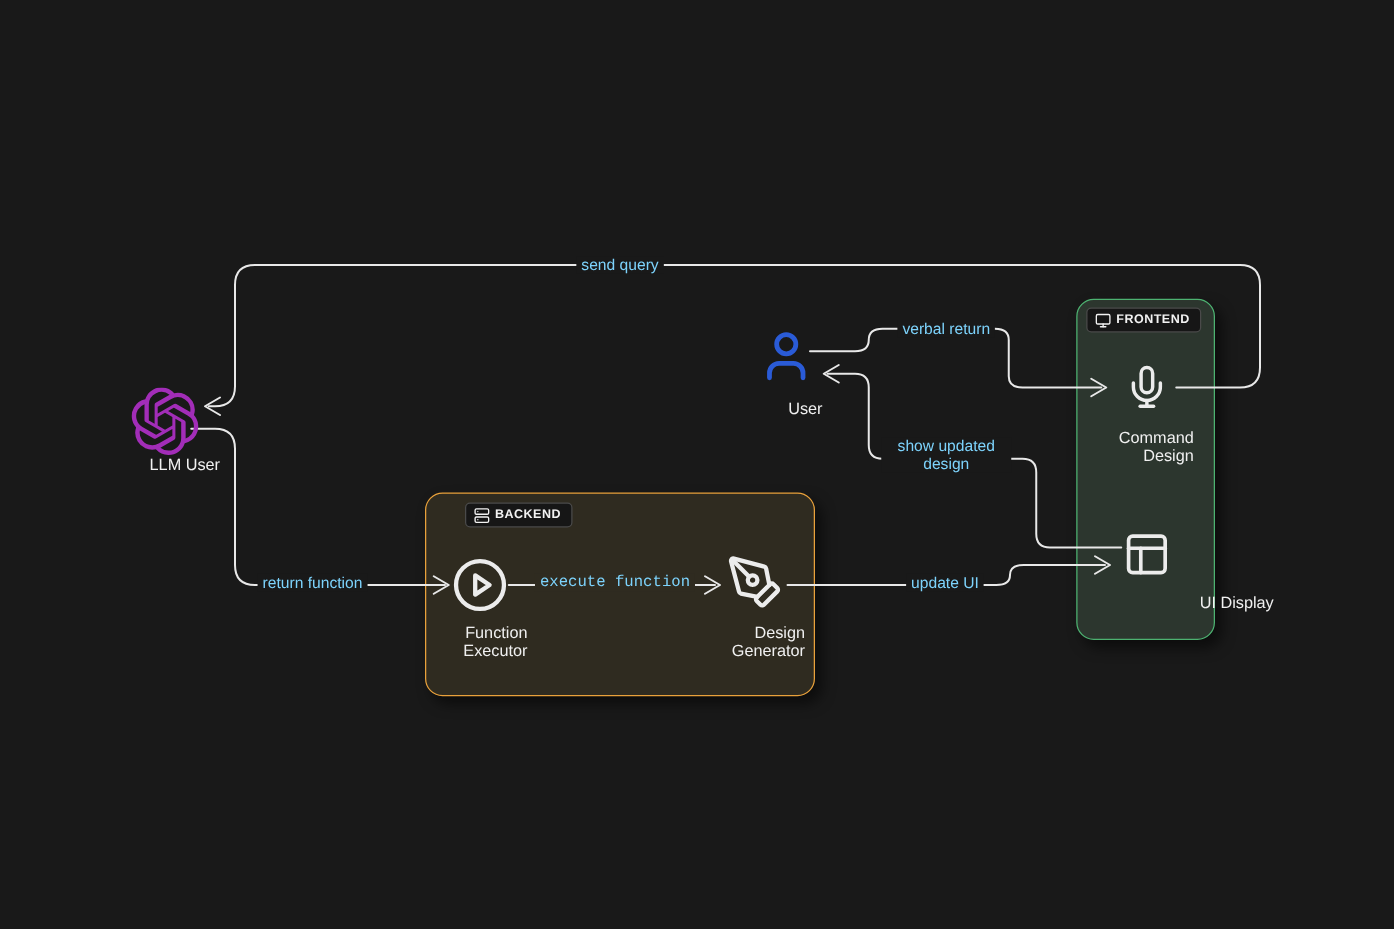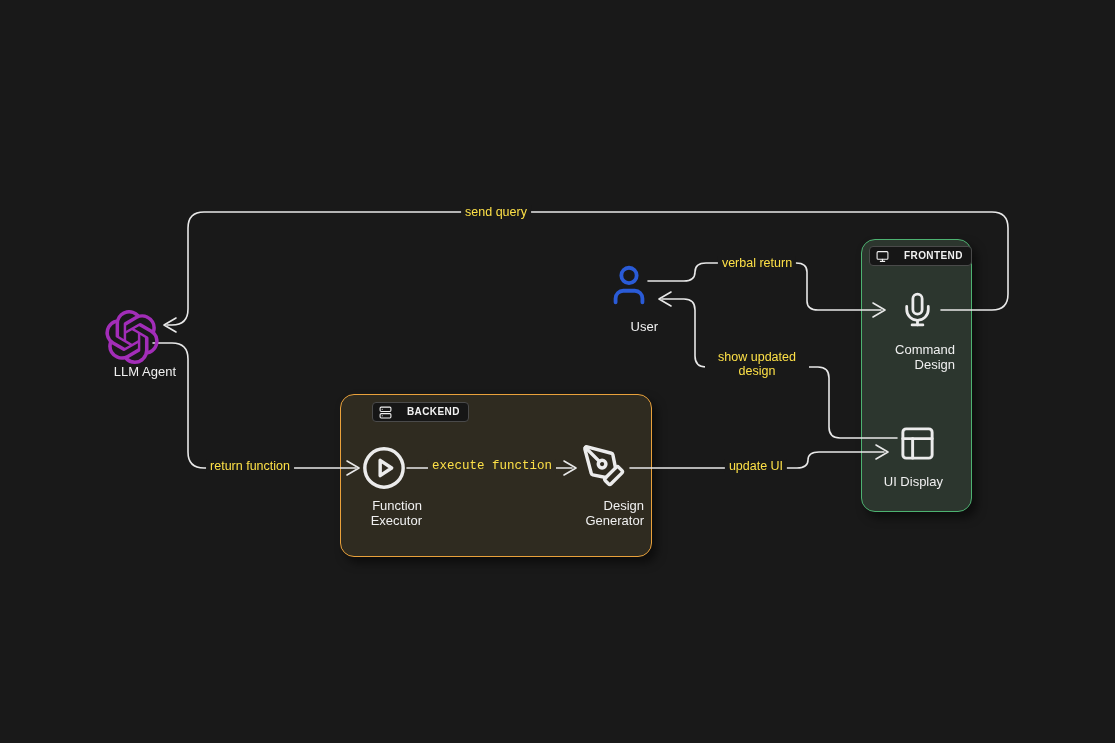--- a/index.html
+++ b/index.html
@@ -8,33 +8,33 @@
     font-family:"Liberation Sans", sans-serif;overflow:hidden;
   }
   
   .group{
     position:absolute;border-radius:14px;border:1.5px solid;
     box-shadow:5px 6px 10px rgba(0,0,0,0.5);
   }
   .group.backend{left:340px;top:394px;width:310px;height:161px;border-color:#e9a13b;background:#2f2b20;}
   .group.frontend{left:861px;top:239px;width:109px;height:271px;border-color:#4db271;background:#2c362e;}
   .badge{
-    position:absolute;display:flex;align-items:center;gap:15px;
+    position:absolute;display:flex;align-items:center;gap:4px;
     background:#161616;border:1px solid #4a4a4a;border-radius:4px;
     padding:2px 8px 2px 6px;font-size:10px;font-weight:bold;color:#f2f2f2;
     letter-spacing:0.4px;line-height:14px;z-index:4;
   }
   .badge svg{display:block;}
   
   #wires{position:absolute;left:0;top:0;z-index:3;pointer-events:none;}
   #wires path{fill:none;stroke:#e8e8e8;stroke-width:1.6;stroke-linecap:round;stroke-linejoin:round;}
   
   .edge-label{
     position:absolute;transform:translate(-50%,-50%);z-index:5;
-    background:#191919;color:#fde047;font-size:12.5px;line-height:14px;
+    background:#191919;color:#7dd3fc;font-size:12.5px;line-height:14px;
     padding:0 4px;text-align:center;white-space:nowrap;
   }
   .edge-label.wrap{white-space:normal;width:96px;}
   .edge-label.in-backend{background:#2f2b20;font-family:Liberation Mono, monospace;}
   
   .node-icon{position:absolute;z-index:4;}
   .node-icon svg{display:block;}
   .node-label{
     position:absolute;z-index:5;color:#f0f0f0;font-size:13px;line-height:14.5px;
     text-align:right;transform:translate(-50%,0);
@@ -97,21 +97,21 @@
   <div class="edge-label wrap" style="left:757px;top:364px;">show updated design</div>
   <div class="edge-label" style="left:756px;top:466px;">update UI</div>
   <div class="edge-label" style="left:250px;top:466px;">return function</div>
   <div class="edge-label in-backend" style="left:492px;top:466px;">execute function</div>
 
   <div class="node-icon" style="left:105px;top:310px;">
     <svg width="54" height="54" viewBox="0 0 24 24" fill="#a22db8">
       <path d="M22.2819 9.8211a5.9847 5.9847 0 0 0-.5157-4.9108 6.0462 6.0462 0 0 0-6.5098-2.9A6.0651 6.0651 0 0 0 4.9807 4.1818a5.9847 5.9847 0 0 0-3.9977 2.9 6.0462 6.0462 0 0 0 .7427 7.0966 5.98 5.98 0 0 0 .511 4.9107 6.051 6.051 0 0 0 6.5146 2.9001A5.9847 5.9847 0 0 0 13.2599 24a6.0557 6.0557 0 0 0 5.7718-4.2058 5.9894 5.9894 0 0 0 3.9977-2.9001 6.0557 6.0557 0 0 0-.7475-7.073zm-9.022 12.6081a4.4755 4.4755 0 0 1-2.8764-1.0408l.1419-.0804 4.7783-2.7582a.7948.7948 0 0 0 .3927-.6813v-6.7369l2.02 1.1686a.071.071 0 0 1 .038.0615v5.5826a4.504 4.504 0 0 1-4.4945 4.4944zm-9.6607-4.1254a4.4708 4.4708 0 0 1-.5346-3.0137l.142.0852 4.783 2.7582a.7712.7712 0 0 0 .7806 0l5.8428-3.3685v2.3324a.0804.0804 0 0 1-.0332.0615L9.74 19.9502a4.4992 4.4992 0 0 1-6.1408-1.6464zM2.3408 7.8956a4.485 4.485 0 0 1 2.3655-1.9728V11.6a.7664.7664 0 0 0 .3879.6765l5.8144 3.3543-2.0201 1.1685a.0757.0757 0 0 1-.071 0l-4.8303-2.7865A4.504 4.504 0 0 1 2.3408 7.8956zm16.5963 3.8558L13.1038 8.364 15.1192 7.2a.0757.0757 0 0 1 .071 0l4.8303 2.7913a4.4944 4.4944 0 0 1-.6765 8.1042v-5.6772a.79.79 0 0 0-.407-.667zm2.0107-3.0231l-.142-.0852-4.7735-2.7818a.7759.7759 0 0 0-.7854 0L9.409 9.2297V6.8974a.0662.0662 0 0 1 .0284-.0615l4.8303-2.7866a4.4992 4.4992 0 0 1 6.6802 4.66zM8.3065 12.863l-2.02-1.1638a.0804.0804 0 0 1-.038-.0567V6.0742a4.4992 4.4992 0 0 1 7.3757-3.4537l-.142.0805L8.704 5.459a.7948.7948 0 0 0-.3927.6813zm1.0976-2.3654l2.602-1.4998 2.6069 1.4998v2.9994l-2.5974 1.4997-2.6067-1.4997z"></path>
     </svg>
   </div>
-  <div class="node-label" style="left:131px;top:365px;width:90px;">LLM Agent</div>
+  <div class="node-label" style="left:131px;top:365px;width:90px;">LLM User</div>
 
   <div class="node-icon" style="left:606px;top:262px;">
     <svg width="46" height="46" viewBox="0 0 24 24" fill="none" stroke="#2a5bd7" stroke-width="2" stroke-linecap="round" stroke-linejoin="round">
       <path d="M19 21v-2a4 4 0 0 0-4-4H9a4 4 0 0 0-4 4v2"></path>
         <circle cx="12" cy="7" r="4"></circle>
     </svg>
   </div>
   <div class="node-label" style="left:628px;top:320px;width:60px;">User</div>
 
   <div class="node-icon" style="left:899px;top:291px;">
@@ -124,21 +124,21 @@
   </div>
   <div class="node-label" style="left:917px;top:343px;width:76px;">Command Design</div>
 
   <div class="node-icon" style="left:898px;top:424px;">
     <svg width="39" height="39" viewBox="0 0 24 24" fill="none" stroke="#ececec" stroke-width="1.8" stroke-linecap="round" stroke-linejoin="round">
       <rect x="3" y="3" width="18" height="18" rx="2"></rect>
         <path d="M3 9h18"></path>
         <path d="M9 21V9"></path>
     </svg>
   </div>
-  <div class="node-label" style="left:893px;top:475px;width:100px;">UI Display</div>
+  <div class="node-label" style="left:969px;top:475px;width:100px;">UI Display</div>
 
   <div class="node-icon" style="left:361px;top:445px;">
     <svg width="46" height="46" viewBox="0 0 24 24" fill="none" stroke="#ececec" stroke-width="1.8" stroke-linecap="round" stroke-linejoin="round">
       <circle cx="12" cy="12" r="10"></circle>
         <path d="M10 8l6 4-6 4V8z"></path>
     </svg>
   </div>
   <div class="node-label" style="left:384px;top:499px;width:76px;">Function Executor</div>
 
   <div class="node-icon" style="left:581px;top:443px;">

